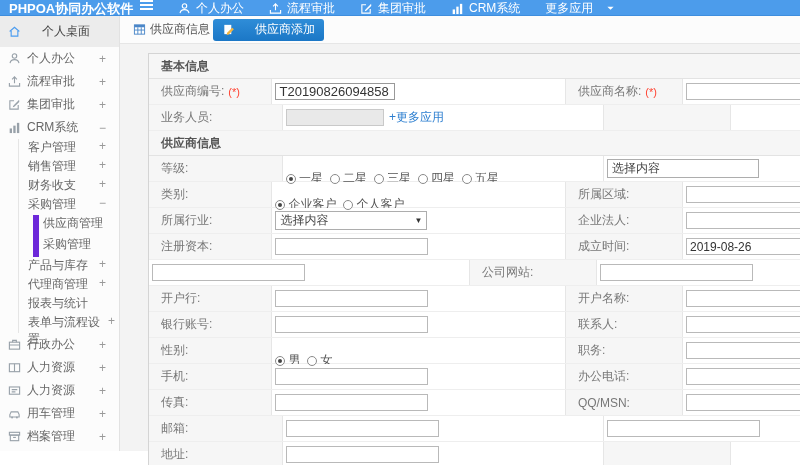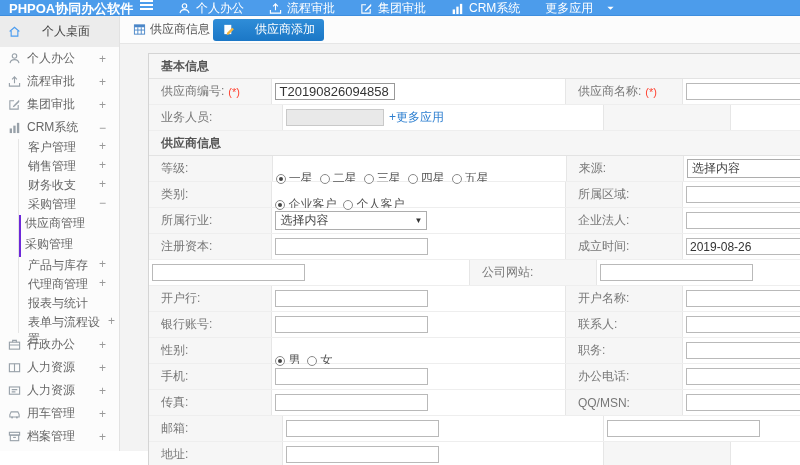--- a/index.html
+++ b/index.html
@@ -20,21 +20,21 @@
 
   
   .sidebar { width:120px; min-width:120px; background:#fcfcfc; border-right:1px solid #e2e2e2; color:#666; }
   .sb-item { display:flex; align-items:center; height:23px; padding-left:8px; cursor:pointer; }
   .sb-item.active { height:31px; background:#ececec; color:#444;gap:15px; }
   .sb-ico { width:13px; height:13px; margin-right:6px; display:inline-flex; color:#98a1a9; flex:none; }
   .sb-item.active .sb-ico { color:#4a9cf0; }
   .sb-x { margin-left:auto; padding-right:13px; color:#999; }
   .sb-group { margin-left:18px; border-left:1px solid #e5e5e5; }
   .sb-sub { display:flex; align-items:flex-start; height:19px; padding-left:9px; cursor:pointer; }
-  .sb-group2 { border-left:2px solid #6d28d9; }
+  .sb-group2 { margin-left:14px; border-left:6px solid #6d28d9; }
   .sb-sub2 { height:21px; padding-left:4px; }
 
   
   .content { flex:1; min-width:0; background:#f3f3f3; display:flex; flex-direction:column; }
   .tabstrip { flex:none; height:28px; background:#fcfcfc; border-bottom:1px solid #e6e6e6; display:flex; align-items:center; padding-left:13px; }
   .tab { display:flex; align-items:center; gap:4px; color:#555; cursor:pointer; }
   .tab-ico { width:13px; height:13px; display:inline-flex; }
   .tab-btn { margin-left:3px; background:linear-gradient(#2f8dd8,#1b77c6); color:#fff; height:22px; padding:0 9px; border-radius:3px; display:flex; align-items:center; gap:20px; cursor:pointer; }
 
   
@@ -344,23 +344,20 @@
             </label>
           <label class="ropt">
               <span class="radio"></span>
               <span>四星</span>
             </label>
           <label class="ropt">
               <span class="radio"></span>
               <span>五星</span>
             </label>
         </div>
-        <div class="lc lc2">
-            <span>来源:</span>
-          </div>
         <div class="fc fc2">
           <div class="sel">
               <span>选择内容</span>
             </div>
         </div>
       </div>
 
       <div class="frow">
         <div class="lc lc1">
             <span>类别:</span>

